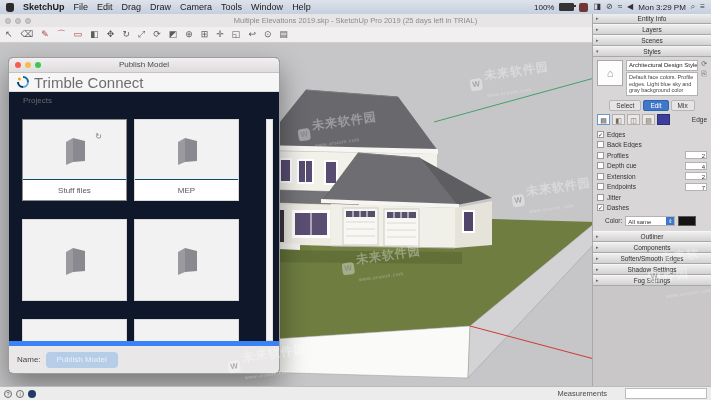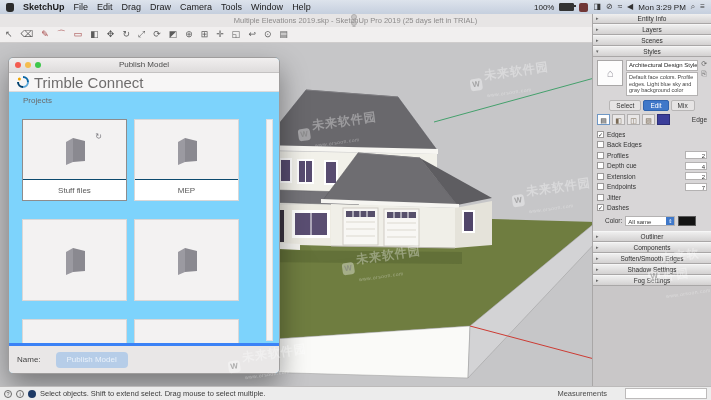--- a/index.html
+++ b/index.html
@@ -12,61 +12,61 @@
   .apple{width:8px;height:9px;background:#2b2b2b;border-radius:2px 2px 3px 3px;margin-right:9px;flex:none;}
   .mi{margin-right:9px;line-height:14px;white-space:nowrap;}
   .mi.b{font-weight:bold;}
   .mbright{margin-left:auto;display:flex;align-items:center;gap:5px;font-size:8px;color:#222;}
   .batt{width:13px;height:6px;border:1px solid #333;border-radius:1px;background:#333;position:relative;flex:none;}
   .batt:after{content:"";position:absolute;right:-3px;top:1px;width:2px;height:2px;background:#333;}
   .appicon{width:9px;height:9px;background:#703636;border-radius:2px;flex:none;}
   .sic{font-size:8px;color:#333;line-height:14px;}
   
   .titlebar{position:absolute;top:14px;left:0;right:0;height:13px;z-index:20;background:#e7e5e5;
-            border-bottom:1px solid #bdbbbb;display:flex;align-items:center;padding:0 5px;flex-direction:column;}
+            border-bottom:1px solid #bdbbbb;display:flex;align-items:center;padding:0 5px;}
   .dot{width:6px;height:6px;border-radius:50%;background:#c8c6c6;border:1px solid #b2b0b0;margin-right:4px;flex:none;box-sizing:border-box;}
   .wtitle{position:absolute;left:60px;right:60px;text-align:center;font-size:7.5px;color:#8d8b8b;
           white-space:nowrap;overflow:hidden;line-height:13px;}
   
   .toolbar{position:absolute;top:27px;left:0;right:0;height:15px;z-index:20;background:#f1efef;
            border-bottom:1px solid #cfcdcd;display:flex;align-items:center;padding:0 5px;gap:8px;}
   .ti{font-size:9px;color:#5c5c5c;line-height:15px;}
   .ti.red{color:#a03c3c;}
   
   .canvas{position:absolute;top:42px;left:0;width:711px;height:345px;z-index:5;}
   
   .wm{position:absolute;z-index:90;display:flex;align-items:center;gap:3px;color:rgba(255,255,255,.34);
       transform:rotate(-8deg);pointer-events:none;}
   .wmlogo{width:12px;height:12px;border-radius:3px;background:rgba(255,255,255,.38);color:rgba(120,120,120,.55);
           font-size:8px;font-weight:bold;text-align:center;line-height:12px;flex:none;}
   .wmtxt{font-size:12px;font-weight:bold;letter-spacing:1px;line-height:10px;}
   .wmsub{font-size:5px;letter-spacing:.5px;}
   
-  .dialog{position:absolute;left:8px;top:57px;width:270px;height:315px;z-index:50;background:#7dd3fc;
+  .dialog{position:absolute;left:8px;top:57px;width:270px;height:315px;z-index:50;background:#0f172a;
           border:1px solid #9f9d9d;border-radius:5px;box-shadow:0 12px 28px rgba(0,0,0,.4);overflow:hidden;}
   .dtitle{height:14px;background:linear-gradient(#f1efef,#dedcdc);border-bottom:1px solid #c4c2c2;
           position:relative;display:flex;align-items:center;padding:0 6px;}
   .dtitle .dot{width:6px;height:6px;border:none;}
   .dtext{position:absolute;left:40px;right:40px;text-align:center;font-size:8px;color:#4c4c4c;line-height:14px;}
   .brand{height:18px;background:#f7f6f6;border-bottom:1px solid #dddbdb;display:flex;align-items:center;
          padding:0 8px;gap:5px;}
   .brandname{font-size:15px;color:#6f6d6d;}
   .projlabel{position:absolute;top:38px;left:14px;font-size:8px;color:#6b6969;}
   .tile{position:absolute;width:105px;height:82px;background:#f3f2f2;border:1px solid #d9d7d7;
         display:flex;flex-direction:column;box-sizing:border-box;}
   .tile.sel{border-color:#8e8c8c;}
   .tbody{flex:1;display:flex;align-items:center;justify-content:center;position:relative;}
   .tlabel{height:20px;background:#fff;border-top:1px solid #0c4a6e;font-size:8px;color:#5a5a5a;
           display:flex;align-items:center;justify-content:center;white-space:nowrap;overflow:hidden;}
   .sync{position:absolute;top:12px;right:24px;font-size:8px;color:#7c7b80;}
   .atl{background:#e0201d;color:#fdf4f2;font-weight:bold;font-size:14px;letter-spacing:-1px;
        padding:3px 5px;transform:scaleY(1.25);white-space:nowrap;text-shadow:0 0 1px #7c0f0f;}
   .scrollstrip{position:absolute;right:6px;top:61px;width:5px;height:220px;background:#f5f4f4;border:1px solid #e0dede;}
-  .dfooter{position:absolute;left:0;right:0;bottom:0;height:27px;background:#e9e7e7;border-top:3px solid #3b82f6;
-           display:flex;align-items:center;padding:0 8px;gap:15px;z-index:5;}
+  .dfooter{position:absolute;left:0;right:0;bottom:0;height:27px;background:#e9e7e7;border-top:5px solid #3b82f6;
+           display:flex;align-items:center;padding:0 8px;gap:5px;z-index:5;}
   .nlabel{font-size:8px;color:#454545;flex:none;}
   .ninput{flex:1;height:13px;background:#fff;border:2px solid #4a90d9;border-radius:3px;
           display:flex;align-items:center;padding:0 2px;overflow:hidden;}
   .ninput span{font-size:8px;color:#1c1c1c;background:#b9d5f3;white-space:nowrap;}
   .pubbtn{width:72px;height:16px;flex:none;background:#b6cde8;border-radius:4px;color:#e9f1fa;
           font-size:8px;display:flex;align-items:center;justify-content:center;}
   
   .tray{position:absolute;left:592px;top:13px;width:119px;height:374px;z-index:40;background:#c9c7c8;
         border-left:1px solid #a9a7a7;font-size:7px;color:#333;box-sizing:border-box;}
   .thead{height:9px;background:linear-gradient(#efefef,#d3d1d1);border-top:1px solid #f6f6f6;
@@ -401,21 +401,20 @@
     <div class="thead"><span class="arr">▸</span><span>Soften/Smooth Edges</span></div>
     <div class="thead"><span class="arr">▸</span><span>Shadow Settings</span></div>
     <div class="thead"><span class="arr">▸</span><span>Fog Settings</span></div>
     <div class="trayfill"></div>
   </div>
 
   <div class="statusbar">
     <span class="sbi">?</span>
     <span class="sbi">i</span>
     <span class="sbdot"></span>
-    <span class="sbmsg">Select objects. Shift to extend select. Drag mouse to select multiple.</span>
     <span class="meas">
       <span class="measlbl">Measurements</span>
       <span class="measbox"></span>
     </span>
   </div>
 
   <div class="wm" style="left:298px;top:112px">
     <span class="wmlogo">W</span>
     <span><span class="wmtxt">未来软件园</span><br><span class="wmsub">www.orsoon.com</span></span>
   </div>

